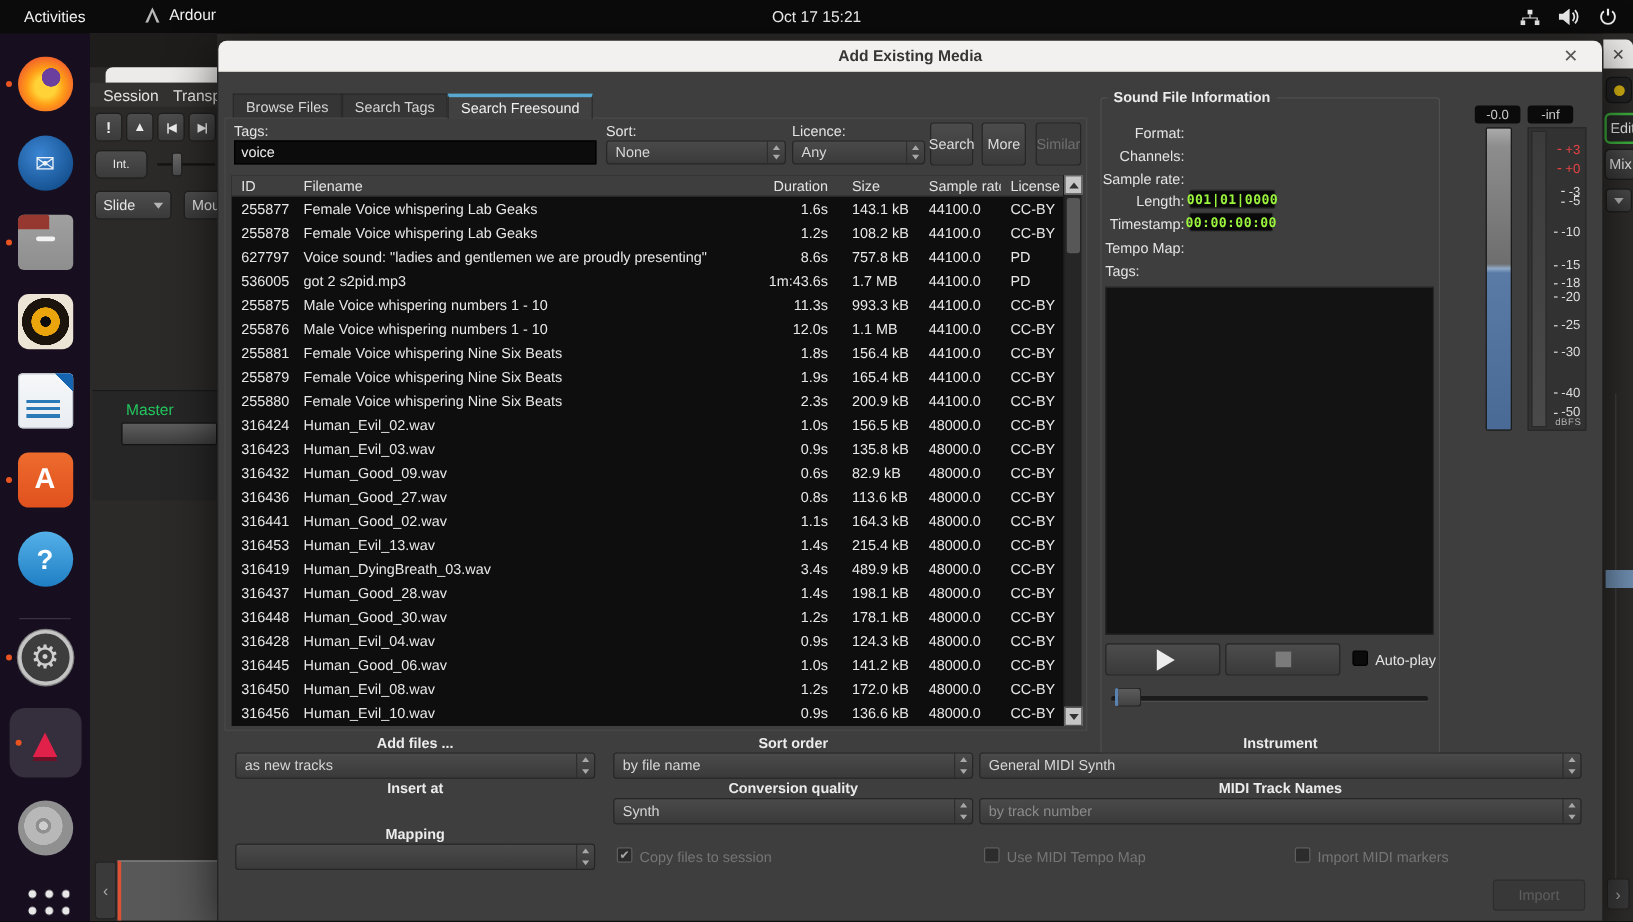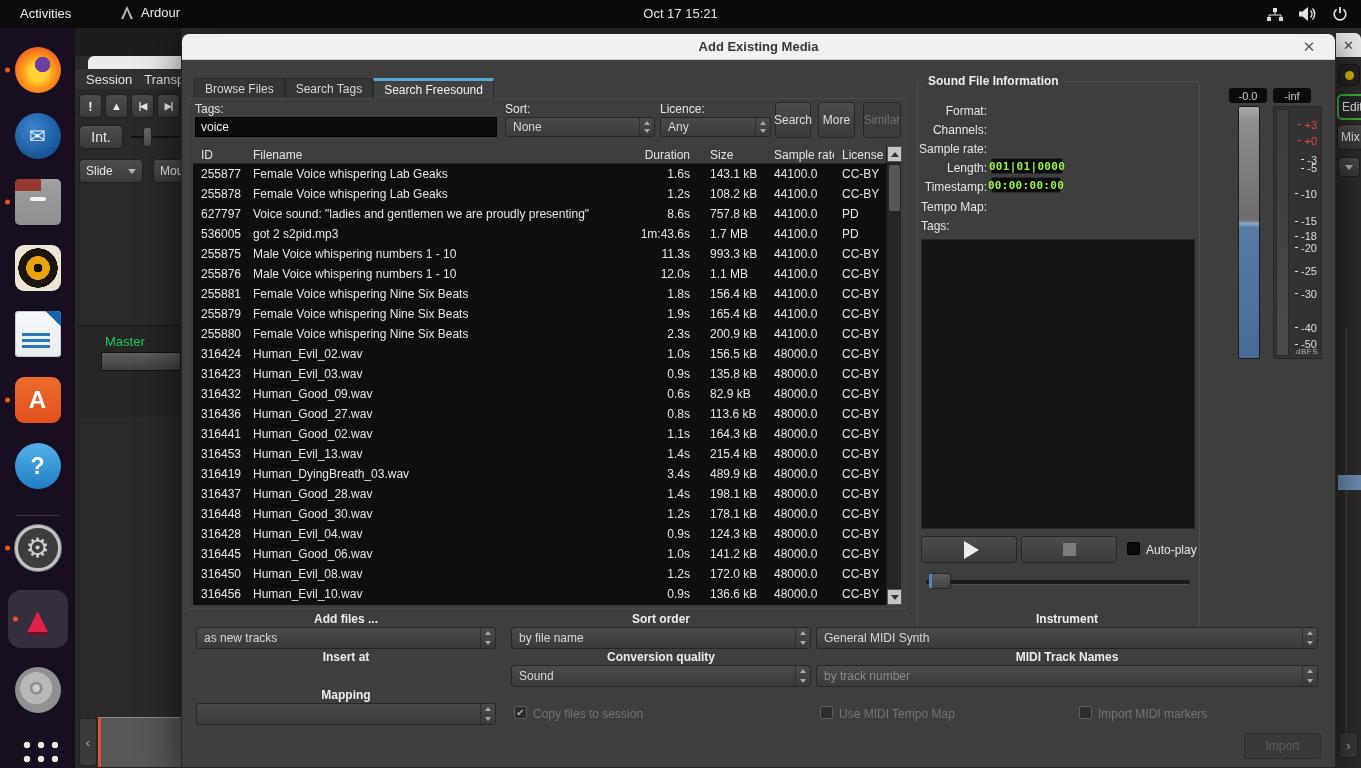--- a/index.html
+++ b/index.html
@@ -46,21 +46,21 @@
   .editor-left { position:absolute; left:0; top:0; width:106px; height:740px; overflow:hidden; background:#2c2a28; }
   .el-topdark { position:absolute; left:0; top:0; width:106px; height:28px; background:#1e1d1b; }
   .el-titlebar { position:absolute; left:13px; top:28px; width:93px; height:13px; background:#edebe9; border-radius:6px 0 0 0; }
   .el-menubar { position:absolute; left:0; top:41px; width:106px; height:20px; background:#343230; color:#e2e2e2; font-size:13px; display:flex; gap:12px; padding-left:11px; align-items:center; white-space:nowrap; }
   .el-toolbar { position:absolute; left:4px; top:66px; display:flex; gap:3px; }
   .tbtn { width:23px; height:24px; border-radius:4px; background:linear-gradient(#4d4d4d,#3a3a3a); border:1px solid #1f1f1f; color:#ececec; font-size:10px; display:flex; align-items:center; justify-content:center; font-weight:bold; }
   .el-toolbar [data-icon="exclaim"]::before { content:"!"; font-size:13px; }
   .el-toolbar [data-icon="metronome"]::before { content:"▲"; font-size:11px; }
   .el-toolbar [data-icon="skip-start"]::before { content:"|◀"; letter-spacing:-1px; font-size:9px; }
   .el-toolbar [data-icon="skip-end"]::before { content:"▶|"; letter-spacing:-1px; font-size:9px; }
-  .el-int { position:absolute; left:4px; top:97px; width:44px; height:24px; border-radius:5px; background:linear-gradient(#4d4d4d,#3a3a3a); border:1px solid #1f1f1f; color:#e5e5e5; font-size:14px; display:flex; align-items:center; justify-content:center; }
+  .el-int { position:absolute; left:4px; top:97px; width:44px; height:24px; border-radius:5px; background:linear-gradient(#4d4d4d,#3a3a3a); border:1px solid #1f1f1f; color:#e5e5e5; font-size:10px; display:flex; align-items:center; justify-content:center; }
   .el-slider-line { position:absolute; left:56px; top:108px; width:48px; height:2px; background:#141414; }
   .el-slider-handle { position:absolute; left:68px; top:99px; width:9px; height:20px; border-radius:3px; background:linear-gradient(#6a6a6a,#4a4a4a); border:1px solid #222; }
   .el-slide { position:absolute; left:4px; top:131px; width:64px; height:24px; border-radius:4px; background:linear-gradient(#4d4d4d,#3a3a3a); border:1px solid #1f1f1f; color:#e5e5e5; font-size:12px; display:flex; align-items:center; justify-content:space-between; padding:0 6px; }
   .el-slide .caret { width:0; height:0; border-left:4px solid transparent; border-right:4px solid transparent; border-top:5px solid #b5b5b5; }
   .el-mou { position:absolute; left:78px; top:131px; width:34px; height:24px; border-radius:4px 0 0 4px; background:linear-gradient(#4d4d4d,#3a3a3a); border:1px solid #1f1f1f; color:#e5e5e5; font-size:12px; display:flex; align-items:center; padding-left:6px; }
   .el-master-panel { position:absolute; left:2px; top:297px; width:104px; height:92px; background:#262626; border-top:1px solid #191919; }
   .el-master-label { position:absolute; left:28px; top:8px; color:#22c55e; font-size:13px; }
   .el-master-bar { position:absolute; left:24px; top:26px; width:80px; height:19px; border-radius:2px; background:linear-gradient(#5e5e5e,#3e3e3e); border:1px solid #141414; }
   .el-navleft { position:absolute; left:4px; top:690px; width:18px; height:48px; border-radius:3px; background:#3a3a3a; border:1px solid #242424; color:#aaa; font-size:13px; display:flex; align-items:center; justify-content:center; }
   .el-clockbox { position:absolute; left:23px; top:689px; width:83px; height:50px; background:#585858; border-left:3px solid #dd5134; border-top:1px solid #8a8a8a; }
@@ -582,21 +582,21 @@
     </div>
     <span class="opt-label" style="left:634px; top:578px; width:502px;">Instrument</span>
     <div class="dd opt-dd" style="left:634px; top:593px; width:502px;">
       <span class="dd-text">General MIDI Synth</span>
         <span class="spin"></span>
     </div>
 
     <span class="opt-label" style="left:14px; top:616px; width:300px;">Insert at</span>
     <span class="opt-label" style="left:329px; top:616px; width:300px;">Conversion quality</span>
     <div class="dd opt-dd" style="left:329px; top:631px; width:300px;">
-      <span class="dd-text">Sound</span>
+      <span class="dd-text">Synth</span>
         <span class="spin"></span>
     </div>
     <span class="opt-label" style="left:634px; top:616px; width:502px;">MIDI Track Names</span>
     <div class="dd opt-dd dim-text" style="left:634px; top:631px; width:502px;">
       <span class="dd-text">by track number</span>
         <span class="spin"></span>
     </div>
 
     <span class="opt-label" style="left:14px; top:654px; width:300px;">Mapping</span>
     <div class="dd opt-dd" style="left:14px; top:669px; width:300px;">

